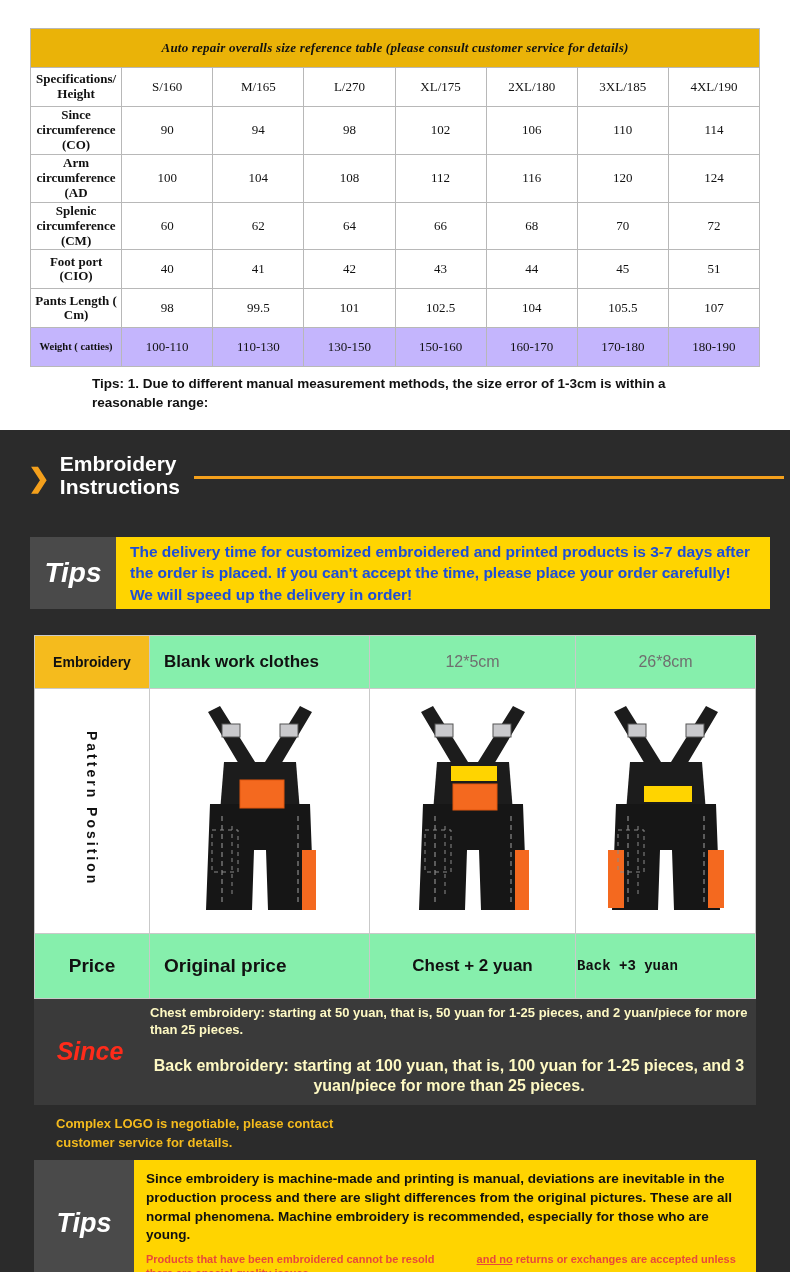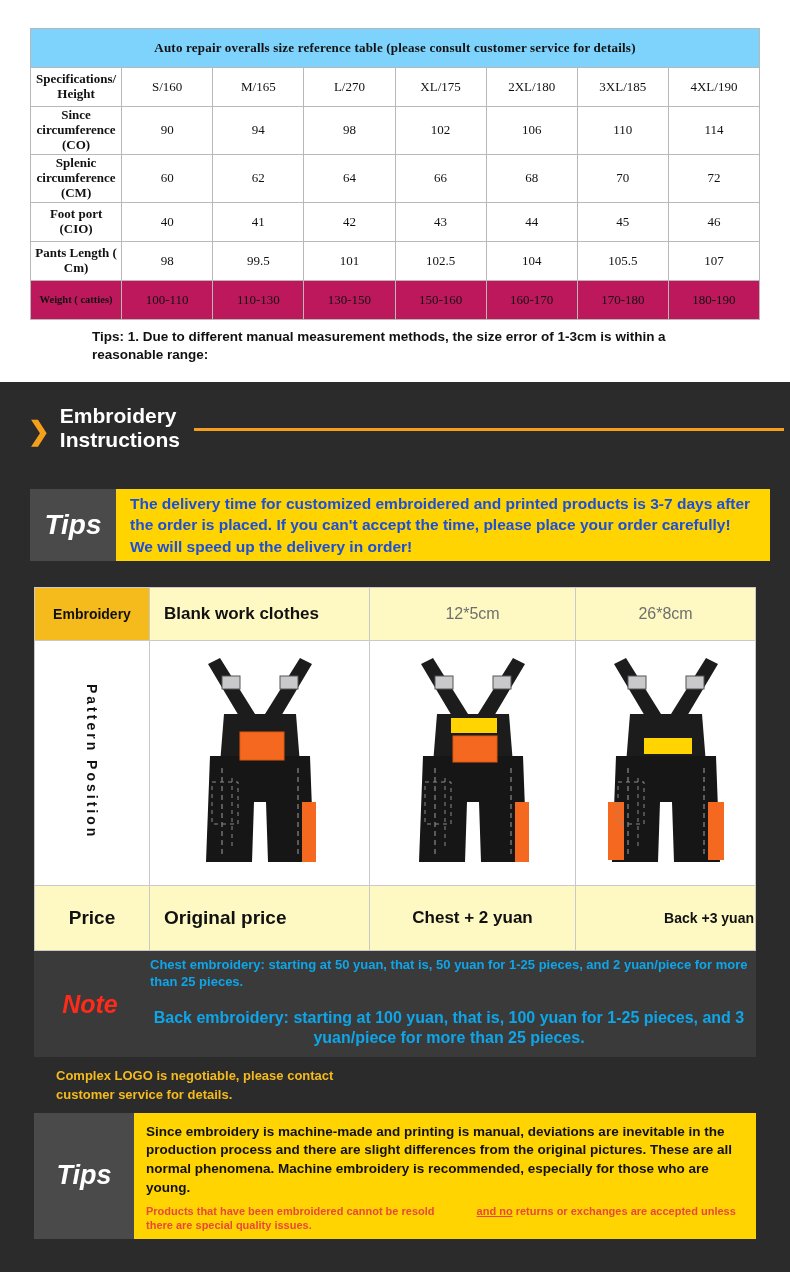--- a/index.html
+++ b/index.html
@@ -16,36 +16,37 @@
   }
   table.size-table td{
     border:1px solid #b8b8b8;
     text-align:center;
     font-size:13px;
     color:#111;
     height:36px;
     font-family:"Liberation Serif", serif;
   }
   .size-title-row td{
-    background:#7dd3fc;
+    background:#eab308;
     color:#000;
     font-size:11.5px;
     font-weight:bold;
     height:22px;
     border:1px solid #f07c24;
     letter-spacing:.2px;
+    font-style:italic;
   }
   .hdr-cell{
     font-size:10.5px;font-weight:bold;text-align:left;
     line-height:1.15;
     font-family:"Liberation Sans", sans-serif;
   }
   .col-hdr{font-size:13px;font-family:"Liberation Serif", serif;}
   .weight-row td{
-    background:#be185d;color:#111;font-size:12.5px;
+    background:#c4b5fd;color:#111;font-size:12.5px;
     border:1px solid #f07c24;
   }
   .weight-row td.hdr-cell{font-size:10.5px;}
   .tips-note{
     margin:8px 0 0 62px;
     font-size:13.5px;font-weight:bold;color:#111;
     line-height:1.35;width:600px;
   }
 
   
@@ -86,55 +87,55 @@
     flex:1;background:#ffd400;color:#1d4ed8;
     font-size:15.5px;font-weight:bold;line-height:1.38;
     padding:4px 14px;
   }
 
   
   .emb-table{
     margin:26px 0 0 34px;width:722px;border-collapse:collapse;
     table-layout:fixed;background:#ffffff;
   }
-  .emb-table td{border:1px solid #c9c9c9;background:#fef9c3;}
+  .emb-table td{border:1px solid #c9c9c9;background:#86efac;}
   .cell-emb-label{
     width:112px;background:#f5bb1d !important;color:#111;
     font-size:14px;font-weight:bold;text-align:center;height:50px;
   }
   .cell-blank{font-size:17px;font-weight:bold;color:#111;padding-left:14px;}
   .cell-size{font-size:16px;color:#6f6f6f;text-align:center;}
   .cell-pattern{
     background:#ffffff !important;text-align:center;vertical-align:middle;
     height:242px;
   }
   .vert-text{
     writing-mode:vertical-rl;
     font-size:14px;font-weight:bold;color:#111;letter-spacing:3px;
     display:inline-block;
   }
   .cell-price-lab{font-size:19px;font-weight:bold;text-align:center;color:#111;height:62px;}
   .cell-price-a{font-size:19px;font-weight:bold;color:#111;padding-left:14px;}
   .cell-price-b{font-size:17px;font-weight:bold;color:#111;text-align:center;}
-  .cell-price-c{font-size:14px;font-weight:bold;color:#111;text-align:right;}
+  .cell-price-c{font-size:14px;font-weight:bold;color:#111;text-align:left;font-family:Liberation Mono, monospace;}
 
   
   .ovr{position:relative;width:168px;height:222px;margin:0 auto;}
   .ovr svg{display:block;}
 
   
   .note-block{
     display:flex;margin:0 0 0 34px;width:722px;background:#3a3a3a;
   }
   .note-label{
     width:112px;display:flex;align-items:center;justify-content:center;
     color:#ff2b1a;font-size:25px;font-weight:bold;font-style:italic;
   }
   .note-body{
-    flex:1;padding:6px 8px 8px 4px;color:#0ea5e9;
+    flex:1;padding:6px 8px 8px 4px;color:#fef9c3;
   }
   .note-l1{font-size:13px;font-weight:bold;line-height:1.3;}
   .note-l2{font-size:16px;font-weight:bold;line-height:1.28;margin-top:17px;text-align:center;}
 
   .complex-logo{
     margin:10px 16px 0 56px;color:#f5bb1d;font-size:13px;font-weight:bold;
     line-height:1.45;white-space:pre-line;
   }
 
   .tips2-block{
@@ -178,38 +179,48 @@
       <td class="hdr-cell">Since circumference (CO)</td>
       <td>90</td>
       <td>94</td>
       <td>98</td>
       <td>102</td>
       <td>106</td>
       <td>110</td>
       <td>114</td>
     </tr>
     <tr>
+      <td class="hdr-cell">Arm circumference (AD</td>
+      <td>100</td>
+      <td>104</td>
+      <td>108</td>
+      <td>112</td>
+      <td>116</td>
+      <td>120</td>
+      <td>124</td>
+    </tr>
+    <tr>
       <td class="hdr-cell">Splenic circumference (CM)</td>
       <td>60</td>
       <td>62</td>
       <td>64</td>
       <td>66</td>
       <td>68</td>
       <td>70</td>
       <td>72</td>
     </tr>
     <tr>
       <td class="hdr-cell">Foot port (CIO)</td>
       <td>40</td>
       <td>41</td>
       <td>42</td>
       <td>43</td>
       <td>44</td>
       <td>45</td>
-      <td>46</td>
+      <td>51</td>
     </tr>
     <tr>
       <td class="hdr-cell">Pants Length ( Cm)</td>
       <td>98</td>
       <td>99.5</td>
       <td>101</td>
       <td>102.5</td>
       <td>104</td>
       <td>105.5</td>
       <td>107</td>
@@ -324,21 +335,21 @@
     <tr>
       <td class="cell-price-lab">Price</td>
       <td class="cell-price-a">Original price</td>
       <td class="cell-price-b">Chest + 2 yuan</td>
       <td class="cell-price-c">Back +3 yuan</td>
     </tr>
   </tbody>
     </table>
 
   <div class="note-block">
-    <div class="note-label">Note</div>
+    <div class="note-label">Since</div>
     <div class="note-body">
       <div class="note-l1">Chest embroidery: starting at 50 yuan, that is, 50 yuan for 1-25 pieces, and 2 yuan/piece for more than 25 pieces.</div>
       <div class="note-l2">Back embroidery: starting at 100 yuan, that is, 100 yuan for 1-25 pieces, and 3 yuan/piece for more than 25 pieces.</div>
     </div>
   </div>
 
   <div class="complex-logo">Complex LOGO is negotiable, please contact
 customer service for details.</div>
 
   <div class="tips2-block">

